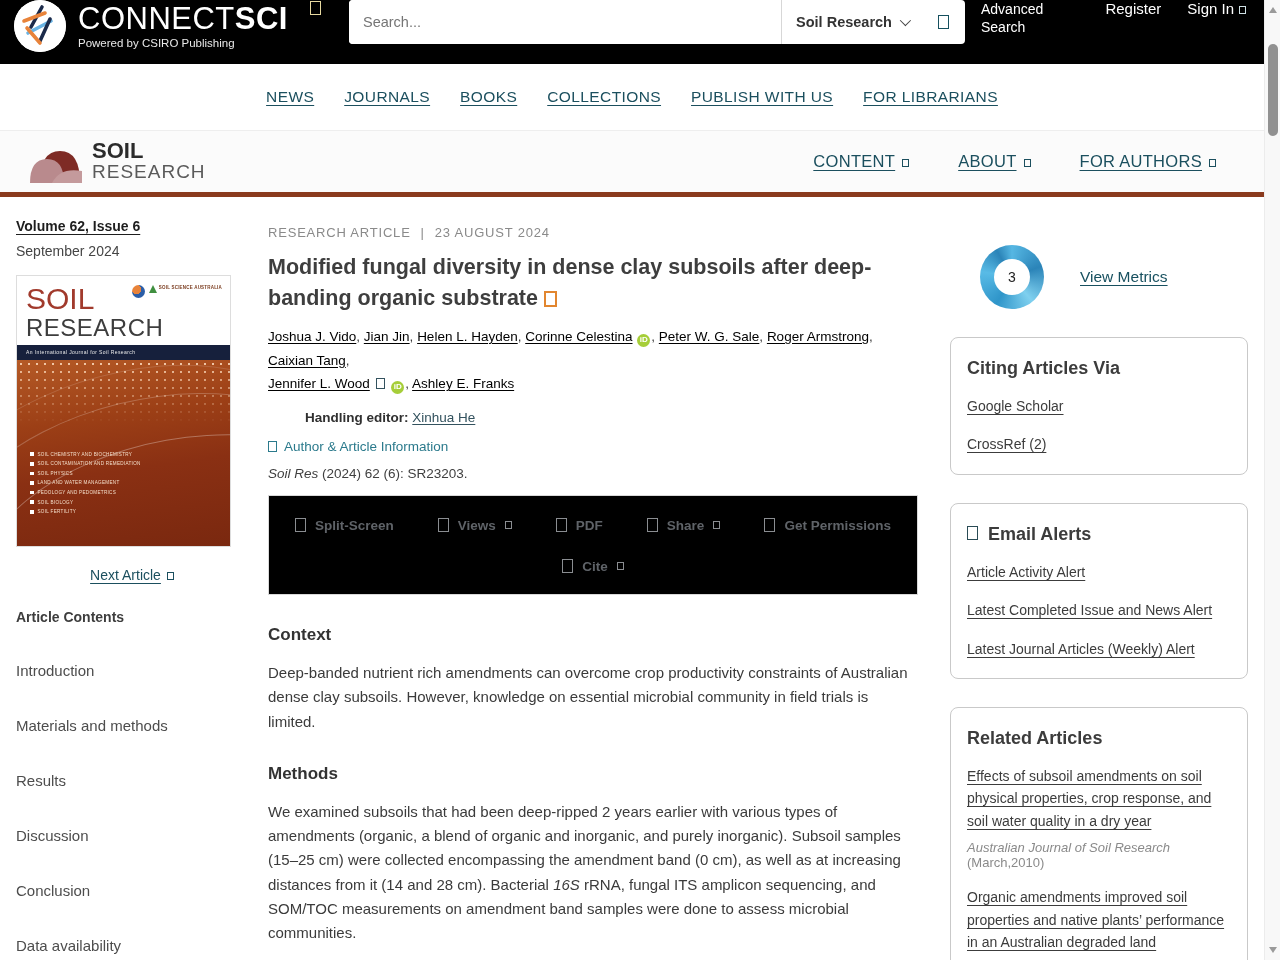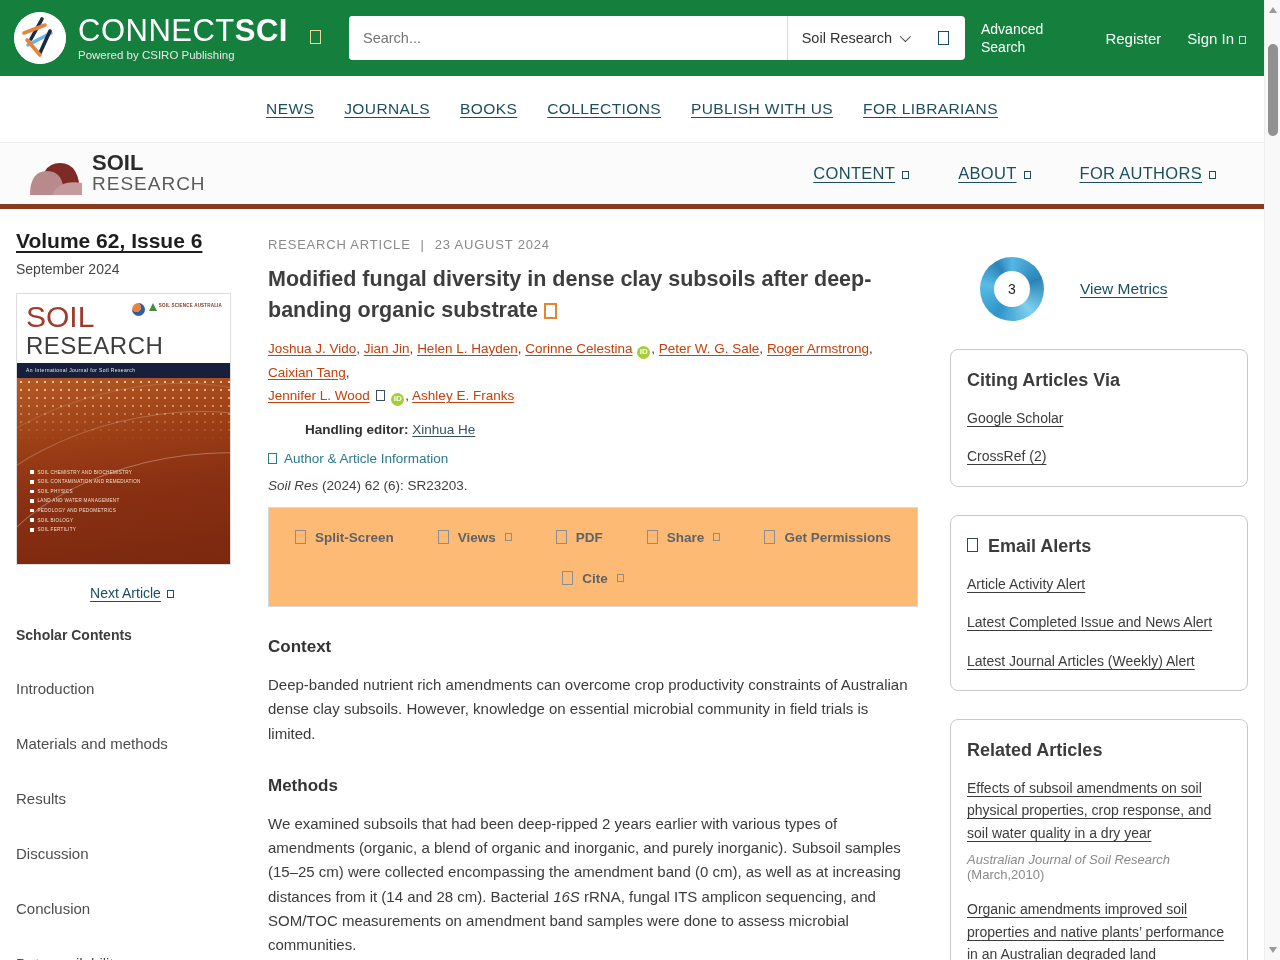--- a/index.html
+++ b/index.html
@@ -10,30 +10,30 @@
   }
   .page { width:1264px; }
 
   
   .bx { display:inline-block; border:1px solid currentColor; vertical-align:-1px; }
   .bx-lg { width:11px; height:14px; }
   .bx-md { width:9px; height:11px; }
   .bx-sm { width:7px; height:8px; vertical-align:0; }
 
   
-  .hdr { height:76px; background:#15803d; display:flex; align-items:center; padding:0 18px 0 14px; color:#fff; }
+  .hdr { height:64px; background:#000000; display:flex; align-items:flex-start; padding:0 18px 0 14px; color:#fff; }
   .brandwrap { display:flex; align-items:center; gap:12px; }
   .logo-circle { width:52px; height:52px; border-radius:50%; background:#fff; flex:0 0 auto; }
   .brandtext .bline { font-size:31px; letter-spacing:.5px; color:#fff; line-height:1; }
   .bline .b1 { font-weight:400; } .bline .b2 { font-weight:700; }
   .tagline { font-size:11.5px; color:#e8e8e8; margin-top:3px; }
   .hdr-phbox { color:#e7d9a0; margin:0 0 0 22px; }
   .searchpill { margin-left:28px; background:#fff; border-radius:4px; height:44px; width:616px; display:flex; align-items:center; overflow:hidden; }
   .searchpill input { border:0; outline:0; flex:1; height:100%; padding:0 14px; font-size:14.5px; color:#333; font-family:inherit; }
-  .scopebtn { height:100%; border-left:1px solid #d7d7d7; display:flex; align-items:center; gap:8px; padding:0 14px; color:#333; font-size:14.5px; cursor:pointer; }
+  .scopebtn { height:100%; border-left:1px solid #d7d7d7; display:flex; align-items:center; gap:8px; padding:0 14px; color:#333; font-size:14.5px; cursor:pointer;font-weight:bold; }
   .chev { width:8px; height:8px; border-right:1.5px solid #444; border-bottom:1.5px solid #444; transform:rotate(45deg) translateY(-2px); display:inline-block; }
   .searchbtn { height:100%; display:flex; align-items:center; padding:0 16px; color:#16505e; }
   .advsearch { margin-left:16px; font-size:14px; line-height:1.3; color:#fff; width:78px; cursor:pointer; }
   .authlinks { margin-left:auto; display:flex; align-items:center; gap:26px; font-size:15px; }
   .authlinks a { color:#fff; text-decoration:none; cursor:pointer; }
   .signin .bx { margin-left:5px; color:#cfe0e4; }
 
   
   .sitenav { height:66px; display:flex; align-items:center; justify-content:center; gap:30px; background:#fff; }
   .sitenav a { color:#1b4f5e; font-size:15.5px; letter-spacing:.4px; text-decoration:underline; text-underline-offset:3px; cursor:pointer; }
@@ -47,21 +47,21 @@
   .jmenus .jm { color:#1b4f5e; font-size:16.5px; letter-spacing:.3px; text-decoration:underline; text-underline-offset:3px; cursor:pointer; }
   .jmenus .bx { color:#1b4f5e; margin-left:7px; text-decoration:none; }
 
   
   .content { display:flex; padding:20px 16px 0 16px; }
   .leftcol { width:232px; flex:0 0 auto; }
   .maincol { width:650px; flex:0 0 auto; margin-left:20px; }
   .rightcol { width:298px; flex:0 0 auto; margin-left:32px; }
 
   
-  .issuelink { font-size:21px; font-weight:700; color:#1e1e1e; text-decoration:underline; text-underline-offset:3px; display:inline-block; cursor:pointer; }
+  .issuelink { font-size:14px; font-weight:700; color:#1e1e1e; text-decoration:underline; text-underline-offset:3px; display:inline-block; cursor:pointer; }
   .issuedate { font-size:14px; color:#454545; margin-top:8px; }
   .cover { margin-top:16px; width:215px; border:1px solid #ddd; cursor:pointer; }
   .cover-head { background:#fff; padding:7px 9px 5px; position:relative; }
   .cover-head .c1 { font-size:30px; color:#a13a2c; line-height:1.05; font-weight:400; }
   .cover-head .c2 { font-size:24px; color:#3d3d3d; letter-spacing:.5px; line-height:1.05; font-weight:400; }
   .cover-logos { position:absolute; top:9px; right:8px; display:flex; align-items:flex-start; gap:4px; }
   .csiro-dot { width:13px; height:13px; border-radius:50%; background:radial-gradient(circle at 35% 35%, #e8833a 0 40%, #2b5ea7 41% 100%); }
   .ssa { display:flex; gap:2px; align-items:flex-start; }
   .tree { width:0; height:0; border-left:4px solid transparent; border-right:4px solid transparent; border-bottom:8px solid #3f8f3f; }
   .ssa-text { font-size:4.5px; color:#7a3b1e; font-weight:700; line-height:1.2; letter-spacing:.2px; }
@@ -85,34 +85,34 @@
   .toc-title { font-size:14px; font-weight:700; color:#3d3d3d; margin:26px 0 4px; }
   .toc { list-style:none; }
   .toc li { margin-top:37px; }
   .toc a { font-size:15px; color:#4d4d4d; text-decoration:none; cursor:pointer; }
 
   
   .kicker { font-size:13px; color:#8a8a8a; letter-spacing:.8px; display:flex; gap:10px; margin-top:8px; }
   .a-title { font-size:21.5px; font-weight:700; color:#3e3e3e; line-height:1.42; margin-top:12px; }
   .oa-box { display:inline-block; width:13px; height:16px; border:2px solid #e2862f; vertical-align:-2px; margin-left:6px; }
   .authors { margin-top:12px; font-size:13.5px; line-height:1.75; color:#3c3c3c; }
-  .authors a { color:#c2410c; text-decoration:underline; text-underline-offset:2px; cursor:pointer; }
+  .authors a { color:#000000; text-decoration:underline; text-underline-offset:2px; cursor:pointer; }
   .orcid { display:inline-flex; align-items:center; justify-content:center; width:13px; height:13px; border-radius:50%; background:#a6ce39; color:#fff; font-size:8px; font-weight:700; vertical-align:-1px; margin:0 1px; }
   .authors .bx { color:#33525e; margin:0 2px; }
   .hedit { margin-top:14px; font-size:13.5px;padding-left:37px; }
   .hedit b { color:#303030; }
   .hedit a { color:#33525e; text-decoration:underline; text-underline-offset:2px; cursor:pointer; }
   .ainfo { margin-top:14px; font-size:13.5px; color:#2b7a8c; cursor:pointer; }
   .ainfo .bx { margin-right:7px; }
   .cite-line { margin-top:12px; font-size:13.5px; color:#3f3f3f; }
   .doirow { margin-top:13px; font-size:13.5px; display:flex; align-items:center; gap:34px; }
   .doirow a { color:#333; text-decoration:underline; text-underline-offset:2px; cursor:pointer; }
   .doirow .hist { font-weight:700; color:#303030; cursor:pointer; }
   .doirow .bx { margin-left:8px; color:#555; }
-  .toolbar { margin-top:14px; border:1px solid #d9d9d9; background:#fdba74; padding:22px 26px 20px; }
+  .toolbar { margin-top:14px; border:1px solid #d9d9d9; background:#000000; padding:22px 26px 20px; }
   .toolrow { display:flex; justify-content:space-between; }
   .toolrow2 { display:flex; justify-content:center; margin-top:26px; }
   .tool { display:inline-flex; align-items:center; gap:9px; font-size:13.5px; font-weight:700; color:#5f6368; cursor:pointer; }
   .tool .bx { color:#8a8d91; }
   .sect-h { font-size:17px; font-weight:700; color:#333; margin-top:30px; }
   .para { font-size:15px; line-height:1.62; color:#3b3b3b; margin-top:16px; }
 
   
   .metricsrow { display:flex; align-items:center; gap:36px; padding-left:30px; margin-top:28px; }
   .donut { width:64px; height:64px; border-radius:50%; position:relative; flex:0 0 auto;
@@ -251,21 +251,21 @@
                 <span>SOIL FERTILITY</span>
               </li>
           </ul>
         </div>
       </div>
 
       <div class="nextart">
         <a>Next Article</a><span class="bx bx-sm"></span>
       </div>
 
-      <div class="toc-title">Scholar Contents</div>
+      <div class="toc-title">Article Contents</div>
       <ul class="toc">
         <li><a>Introduction</a></li>
         <li><a>Materials and methods</a></li>
         <li><a>Results</a></li>
         <li><a>Discussion</a></li>
         <li><a>Conclusion</a></li>
         <li><a>Data availability</a></li>
         <li><a>Conflicts of interest</a></li>
         <li><a>Declaration of funding</a></li>
 

